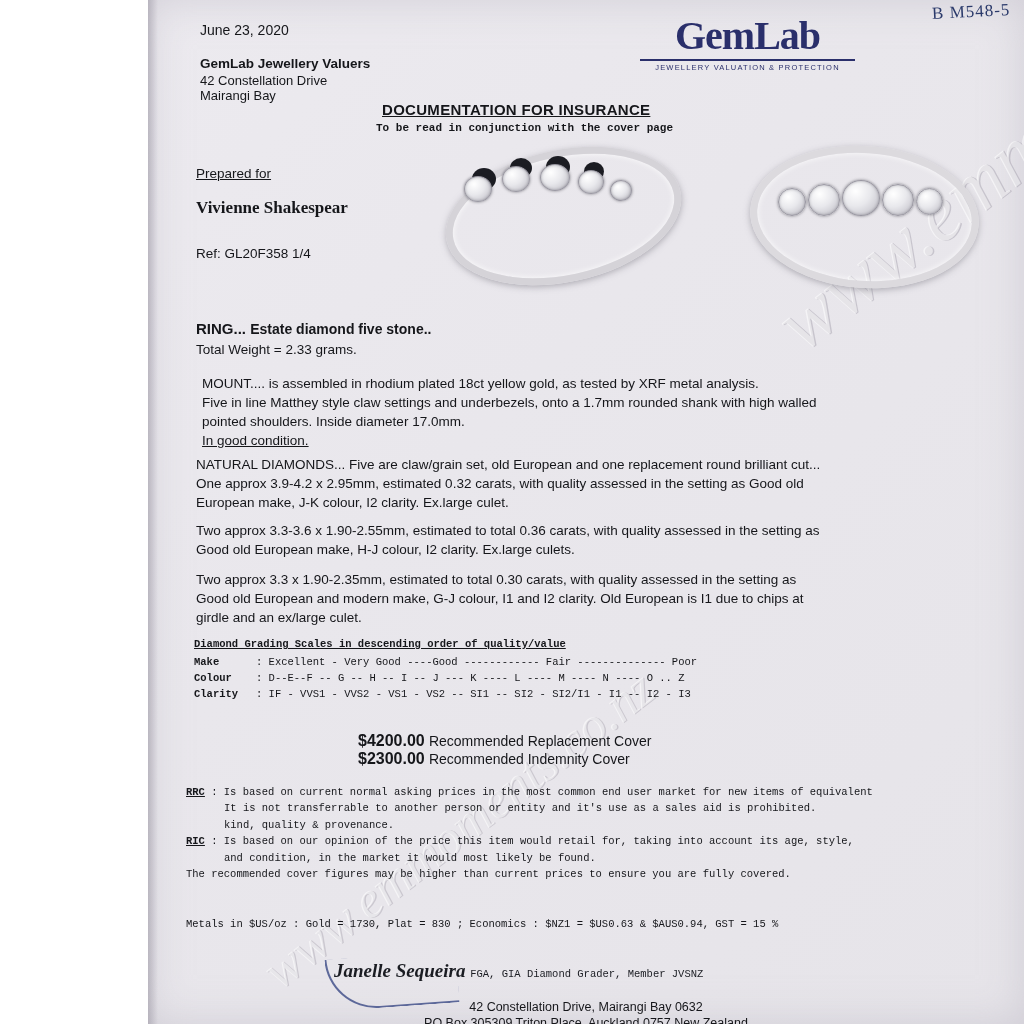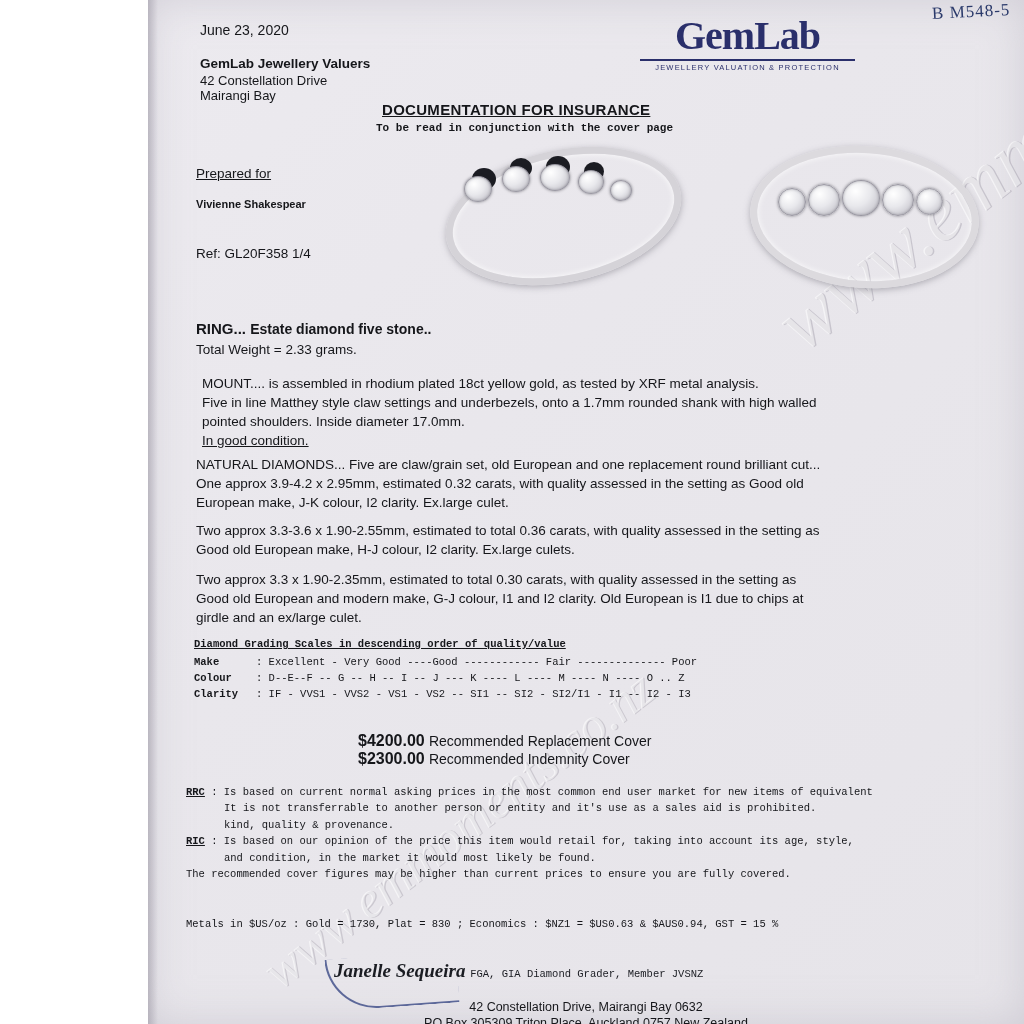--- a/index.html
+++ b/index.html
@@ -194,21 +194,21 @@
 
     <div class="txt sans" style="left:52px; top:22px; font-size:14px;">June 23, 2020</div>
     <div class="txt sans b" style="left:52px; top:56px; font-size:13.5px;">GemLab Jewellery Valuers</div>
     <div class="txt sans" style="left:52px; top:73px; font-size:13px;">42 Constellation Drive</div>
     <div class="txt sans" style="left:52px; top:88px; font-size:13px;">Mairangi Bay</div>
 
     <div class="txt sans b u" style="left:234px; top:101px; font-size:15px; letter-spacing:0.3px;">DOCUMENTATION FOR INSURANCE</div>
     <div class="txt mono" style="left:228px; top:122px; font-size:11px;font-weight:bold;">To be read in conjunction with the cover page</div>
 
     <div class="txt sans u" style="left:48px; top:166px; font-size:13.5px;">Prepared for</div>
-    <div class="txt sans b" style="left:48px; top:198px; font-size:11px;">Vivienne Shakespear</div>
+    <div class="txt sans b" style="left:48px; top:198px; font-size:17px;font-family:Liberation Serif, serif;">Vivienne Shakespear</div>
     <div class="txt sans" style="left:48px; top:246px; font-size:13.5px;">Ref: GL20F358 1/4</div>
 
     <div id="photo-band">
       <div class="ringphoto" id="ring-left">
         <div class="band-ellipse"></div>
         <div class="dark-facet" style="left:34px; top:28px; width:24px; height:22px;"></div>
         <div class="dark-facet" style="left:72px; top:18px; width:22px; height:20px;"></div>
         <div class="dark-facet" style="left:108px; top:16px; width:24px; height:22px;"></div>
         <div class="dark-facet" style="left:146px; top:22px; width:20px; height:19px;"></div>
         <div class="stone" style="left:26px; top:36px; width:26px; height:24px;"></div>

